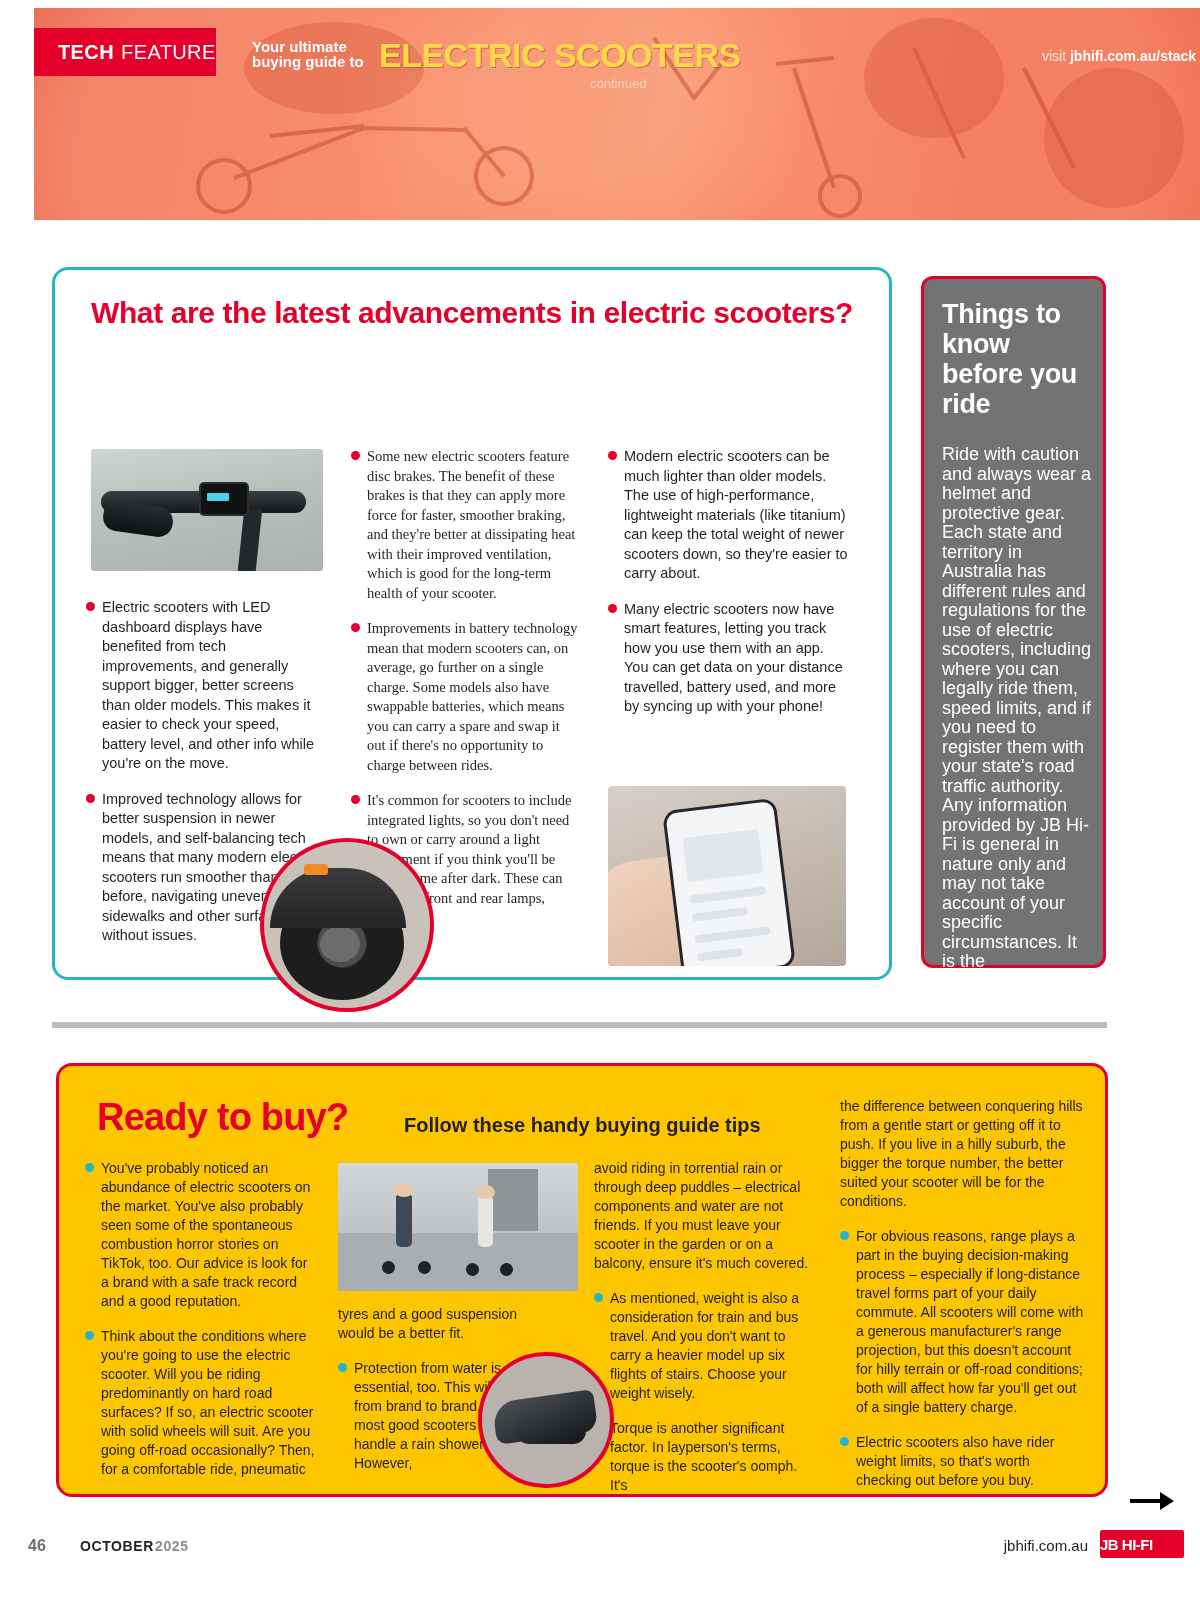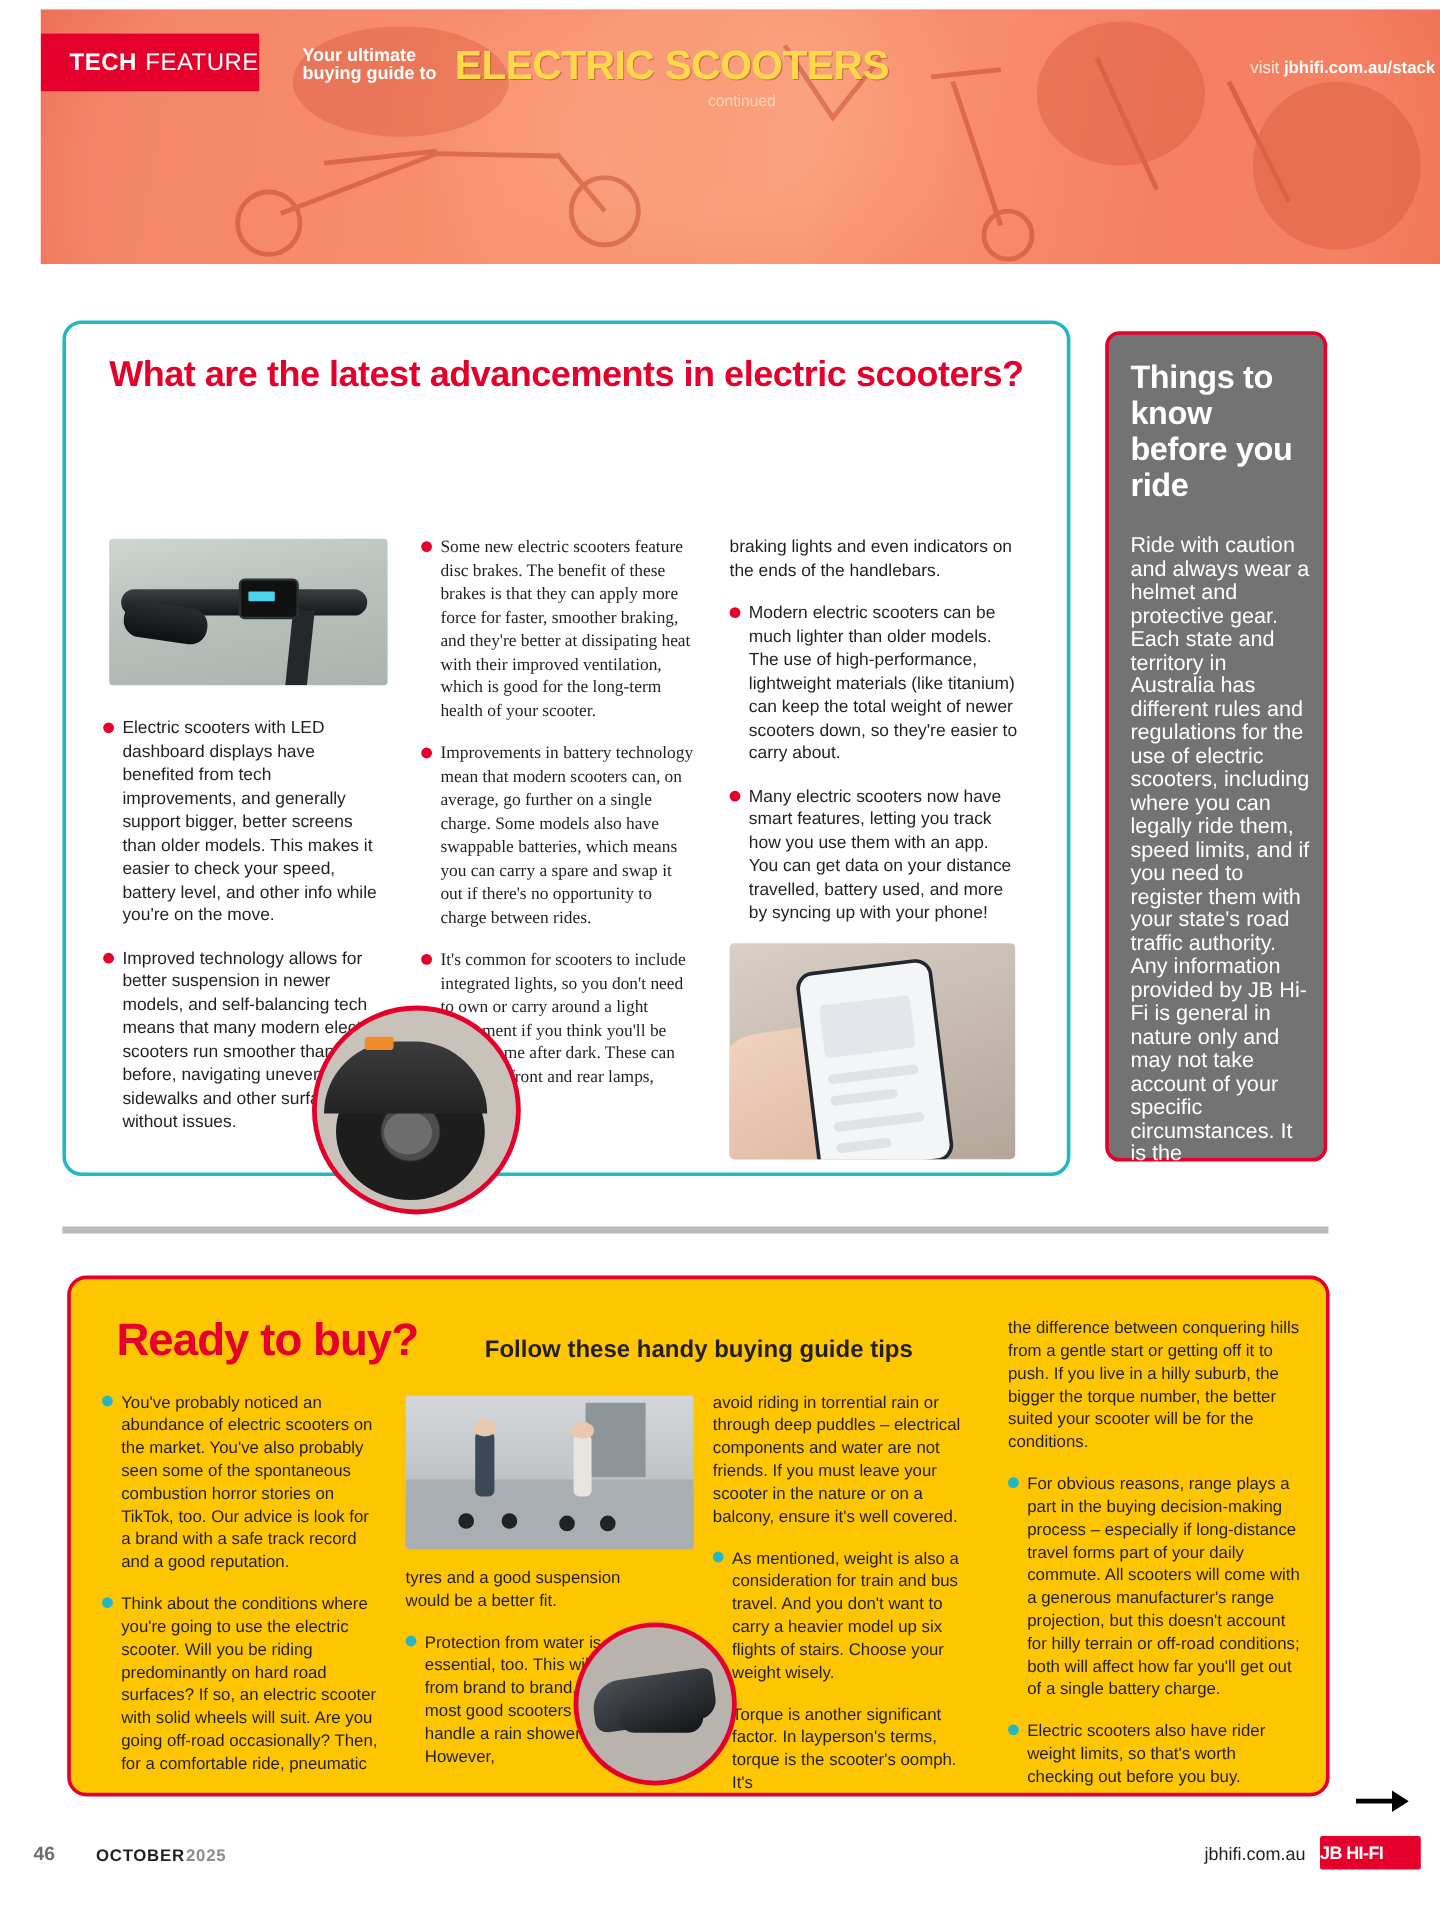--- a/index.html
+++ b/index.html
@@ -250,21 +250,20 @@
   <div class="bullet">Improved technology allows for better suspension in newer models, and self-balancing tech means that many modern electric scooters run smoother than ever before, navigating uneven sidewalks and other surfaces without issues.</div>
 </div>
 
 <div class="col col-b">
   <div class="bullet">Some new electric scooters feature disc brakes. The benefit of these brakes is that they can apply more force for faster, smoother braking, and they're better at dissipating heat with their improved ventilation, which is good for the long-term health of your scooter.</div>
   <div class="bullet">Improvements in battery technology mean that modern scooters can, on average, go further on a single charge. Some models also have swappable batteries, which means you can carry a spare and swap it out if there's no opportunity to charge between rides.</div>
   <div class="bullet">It's common for scooters to include integrated lights, so you don't need to own or carry around a light attachment if you think you'll be riding home after dark. These can extend to front and rear lamps,</div>
 </div>
 
 <div class="col col-c">
-  <div class="nobullet">braking lights and even indicators on the ends of the handlebars.</div>
   <div class="bullet">Modern electric scooters can be much lighter than older models. The use of high-performance, lightweight materials (like titanium) can keep the total weight of newer scooters down, so they're easier to carry about.</div>
   <div class="bullet">Many electric scooters now have smart features, letting you track how you use them with an app. You can get data on your distance travelled, battery used, and more by syncing up with your phone!</div>
 </div>
 
 <div class="photo2">
   <div class="tyre"></div>
     <div class="hub"></div>
     <div class="guard"></div>
     <div class="lamp"></div>
 </div>
@@ -310,21 +309,21 @@
   <div class="w" style="left:128px;top:100px"></div>
   <div class="w" style="left:162px;top:100px"></div>
 </div>
 
 <div class="ycol ycol-b">
   <div class="nobullet">tyres and a good suspension would be a better fit.</div>
   <div class="bullet teal">Protection from water is essential, too. This will vary from brand to brand, but most good scooters can handle a rain shower. However,</div>
 </div>
 
 <div class="ycol ycol-c">
-  <div class="nobullet">avoid riding in torrential rain or through deep puddles – electrical components and water are not friends. If you must leave your scooter in the nature or on a balcony, ensure it's well covered.</div>
+  <div class="nobullet">avoid riding in torrential rain or through deep puddles – electrical components and water are not friends. If you must leave your scooter in the garden or on a balcony, ensure it's much covered.</div>
   <div class="bullet teal">As mentioned, weight is also a consideration for train and bus travel. And you don't want to carry a heavier model up six flights of stairs. Choose your weight wisely.</div>
   <div class="bullet teal">Torque is another significant factor. In layperson's terms, torque is the scooter's oomph. It's</div>
 </div>
 
 <div class="ycol ycol-d">
   <div class="nobullet">the difference between conquering hills from a gentle start or getting off it to push. If you live in a hilly suburb, the bigger the torque number, the better suited your scooter will be for the conditions.</div>
   <div class="bullet teal">For obvious reasons, range plays a part in the buying decision-making process – especially if long-distance travel forms part of your daily commute. All scooters will come with a generous manufacturer's range projection, but this doesn't account for hilly terrain or off-road conditions; both will affect how far you'll get out of a single battery charge.</div>
   <div class="bullet teal">Electric scooters also have rider weight limits, so that's worth checking out before you buy.</div>
 </div>
 

